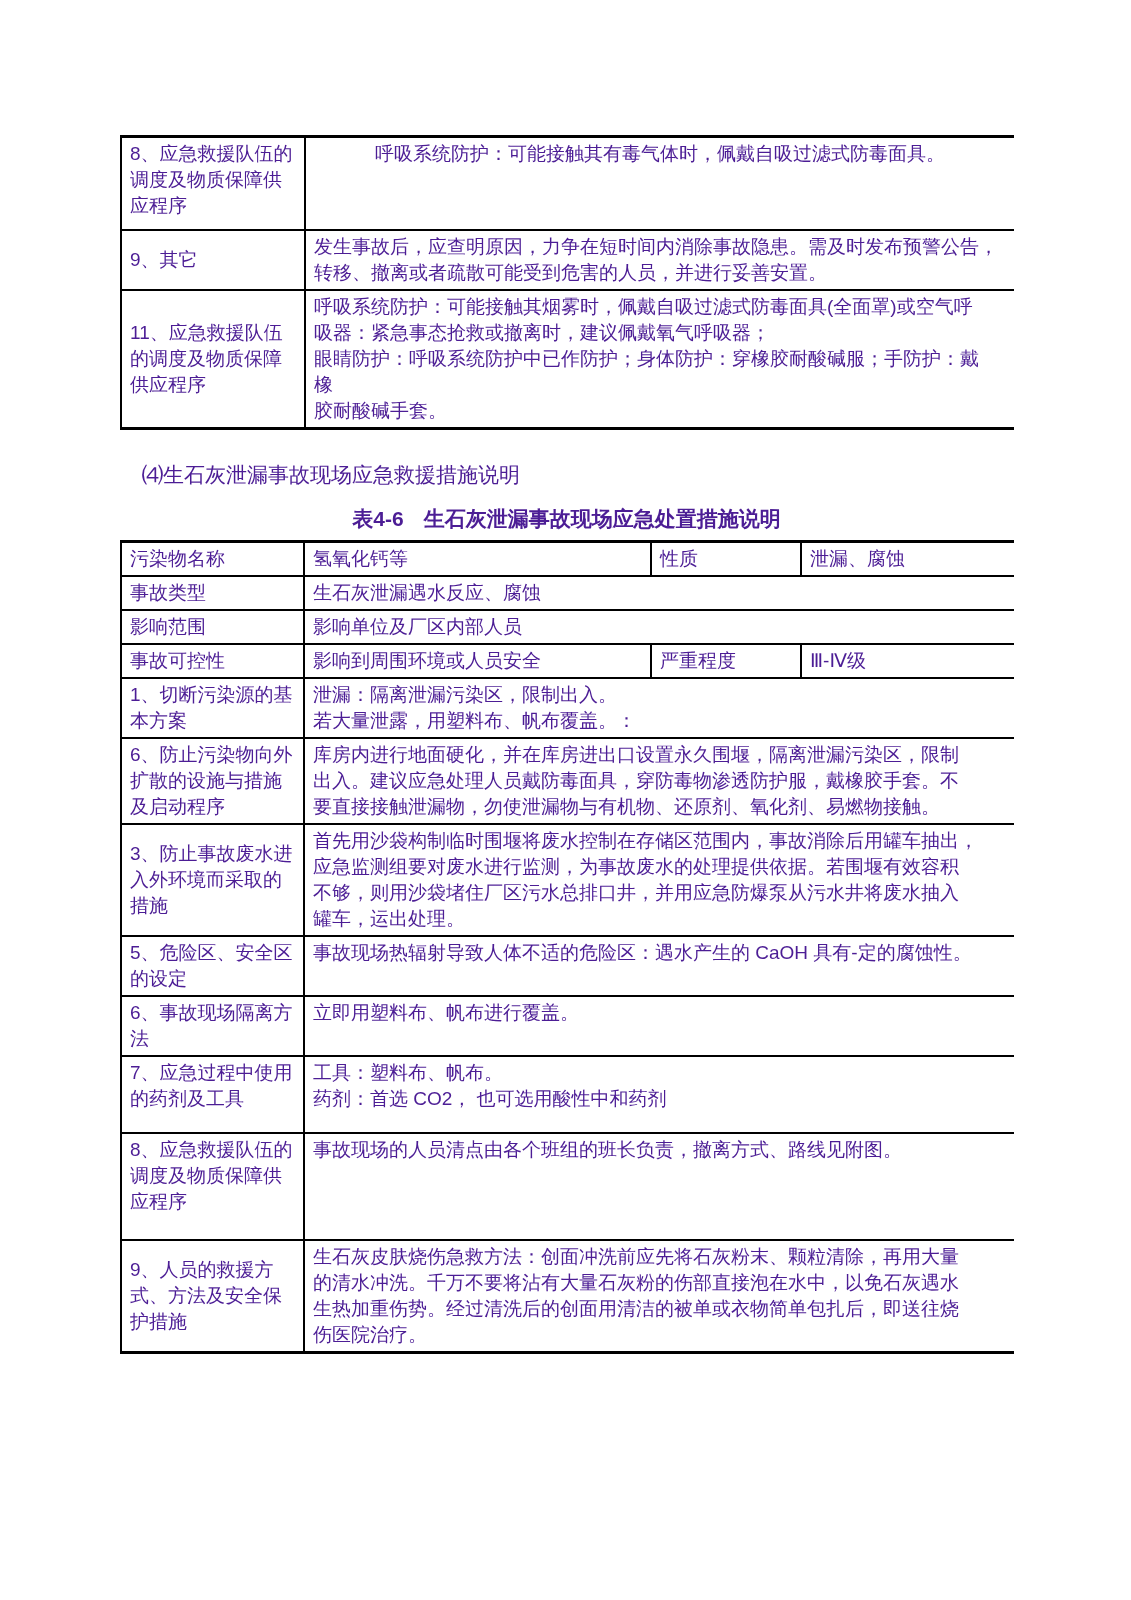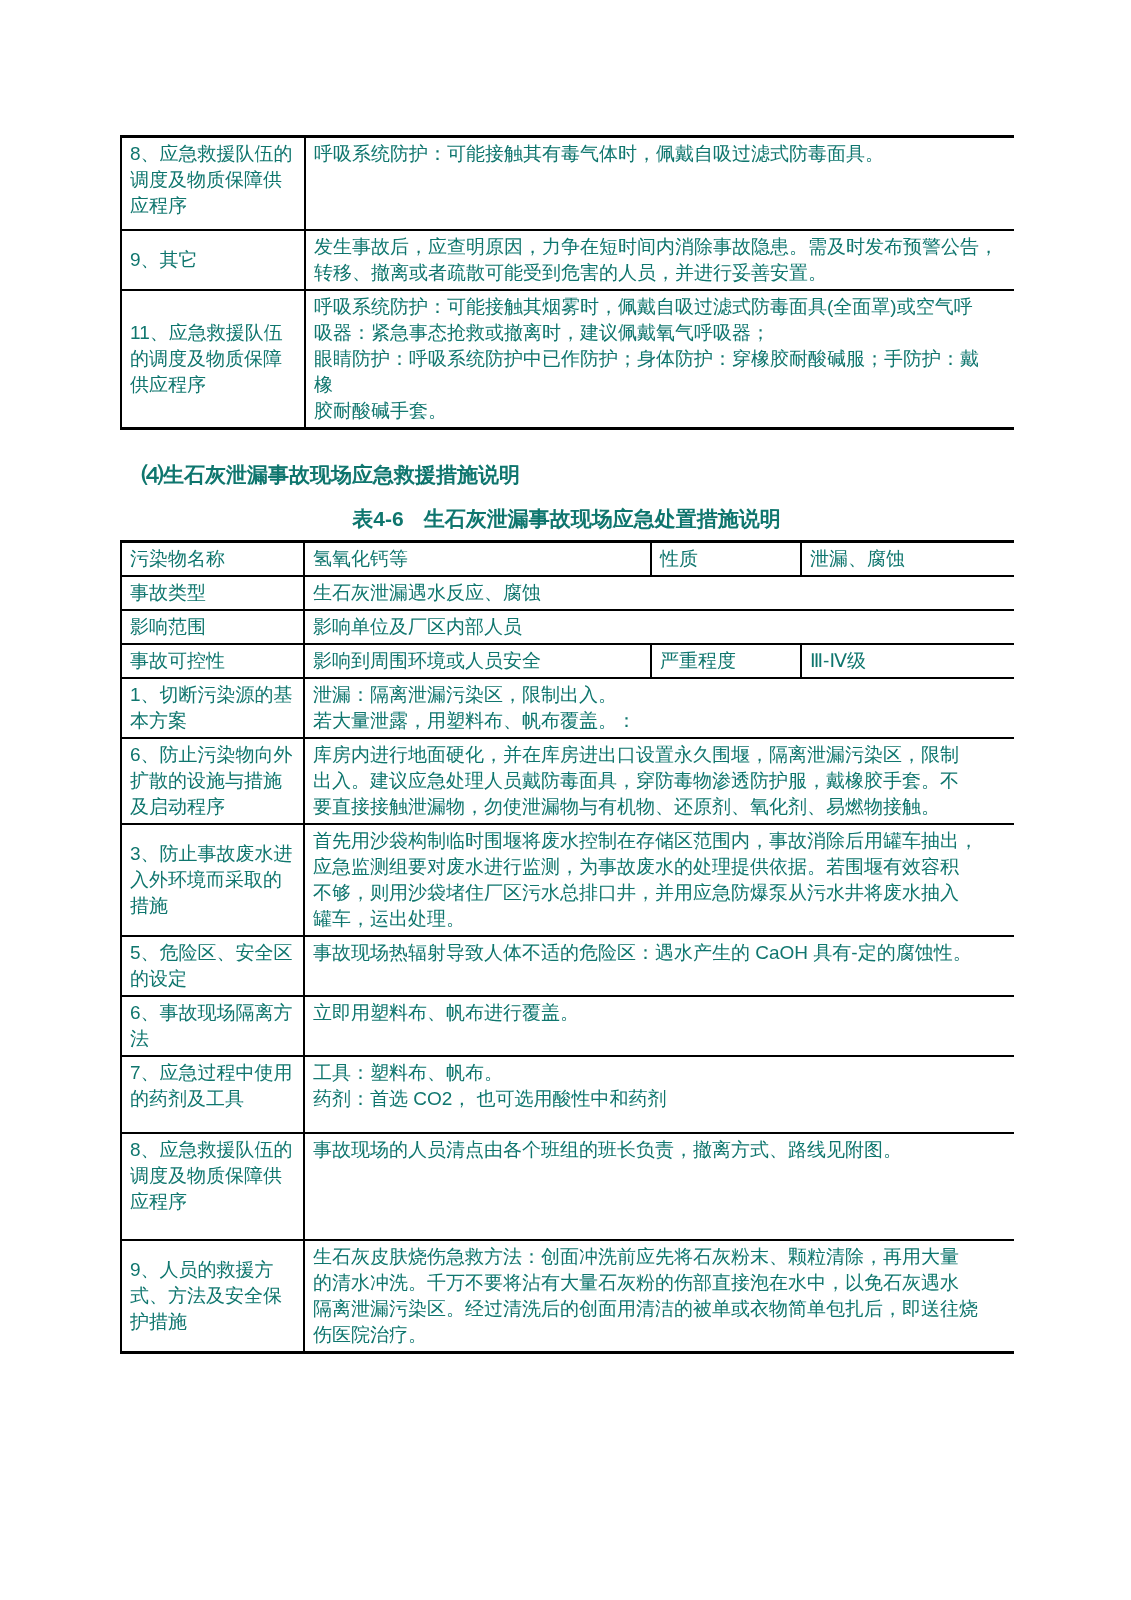--- a/index.html
+++ b/index.html
@@ -6,21 +6,21 @@
     margin: 0;
     padding: 0;
     background: #ffffff;
   }
   .page {
     position: relative;
     width: 1131px;
     height: 1600px;
     background: #ffffff;
     font-family: "Liberation Sans", sans-serif;
-    color: #0f766e;
+    color: #4c1d95;
     overflow: hidden;
   }
   .content {
     position: absolute;
     left: 120px;
     top: 0;
     width: 893px;
   }
   table.doc-table {
     border-collapse: collapse;
@@ -49,35 +49,35 @@
   }
   table.doc-table td.center-cell {
     text-align: left;
     vertical-align: middle;
   }
   #table1 { margin-top: 135px; }
   .section-heading {
     margin-top: 32px;
     padding-left: 22px;
     font-size: 21px;
-    font-weight: 700;
+    font-weight: 400;
     line-height: 26px;
   }
   .table-caption {
     margin-top: 18px;
     margin-bottom: 8px;
     text-align: center;
     font-size: 21px;
     font-weight: 700;
     line-height: 26px;
   }
   .table-caption .cap-no { margin-right: 20px; }
   .row7-cell { padding-bottom: 20px !important; }
   .row8-cell { padding-bottom: 24px !important; }
-  .t1row8-cell { padding-bottom: 10px !important; }
+  .t1row8-cell { padding-bottom: 10px !important; text-align: center; }
 </style>
 </head>
 <body>
 
 <div class="page">
   <div class="content">
 
     <table class="doc-table" id="table1">
       <colgroup>
           <col style="width:184px">
@@ -187,20 +187,20 @@
 调度及物质保障供
 应程序</td>
           <td colspan="3" class="row8-cell">事故现场的人员清点由各个班组的班长负责，撤离方式、路线见附图。</td>
         </tr>
         <tr>
           <td class="label-cell">9、人员的救援方
 式、方法及安全保
 护措施</td>
           <td colspan="3">生石灰皮肤烧伤急救方法：创面冲洗前应先将石灰粉末、颗粒清除，再用大量
 的清水冲洗。千万不要将沾有大量石灰粉的伤部直接泡在水中，以免石灰遇水
-隔离泄漏污染区。经过清洗后的创面用清洁的被单或衣物简单包扎后，即送往烧
+生热加重伤势。经过清洗后的创面用清洁的被单或衣物简单包扎后，即送往烧
 伤医院治疗。</td>
         </tr>
       </tbody>
     </table>
 
   </div>
 </div>
 
 </body></html>

